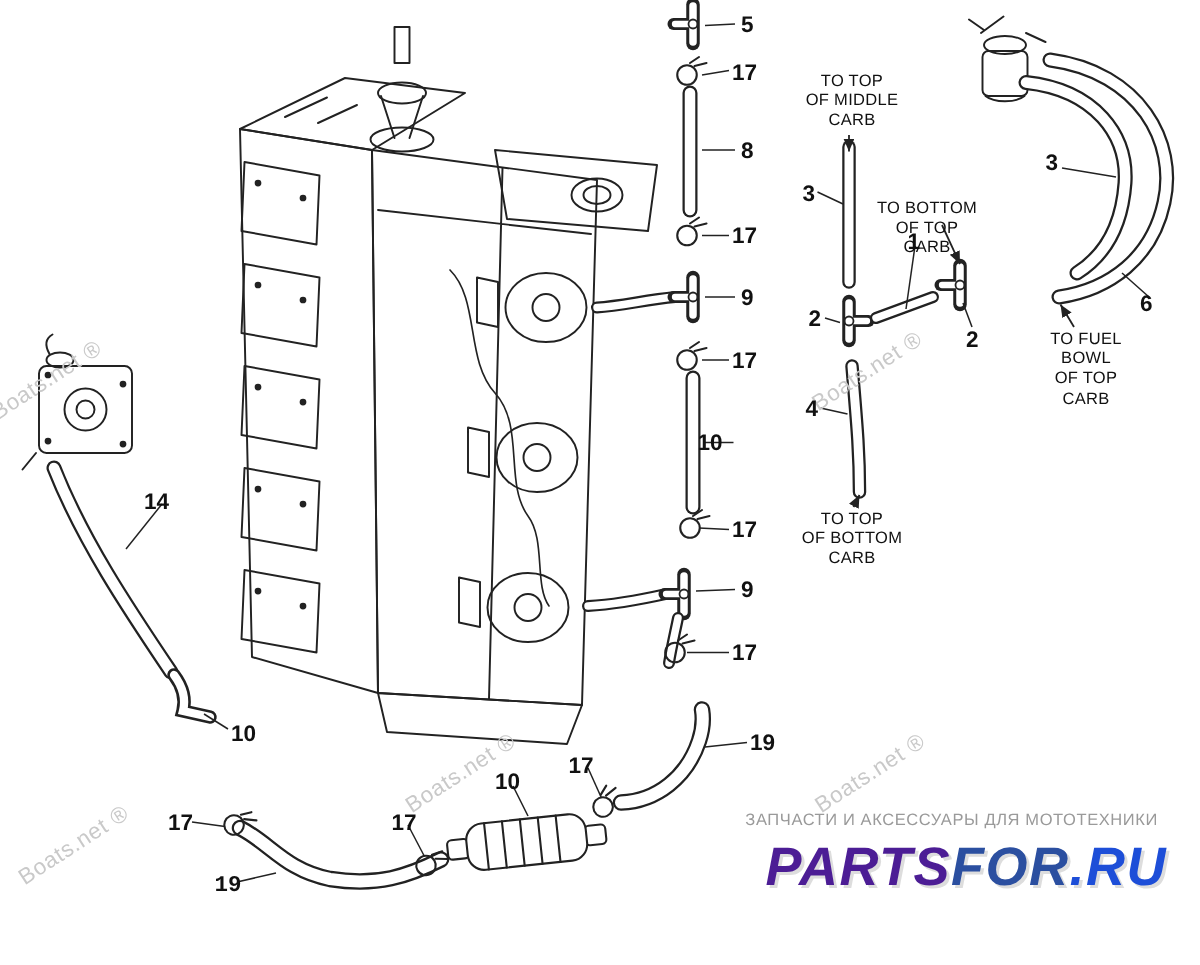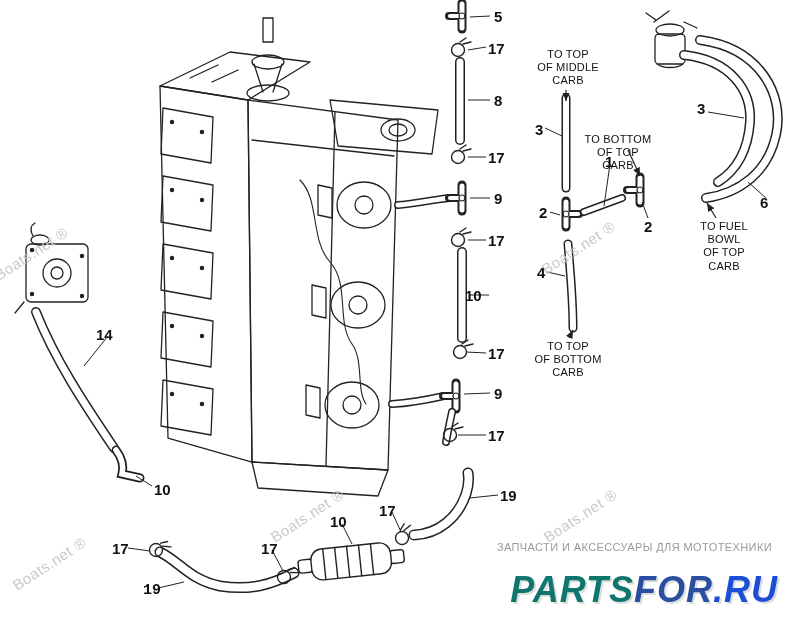--- a/index.html
+++ b/index.html
@@ -272,15 +272,15 @@
 OF TOP
 CARB</div>
       <div class="annotation" style="left: 724px; top: 220px;">TO FUEL BOWL
 OF TOP CARB</div>
       <div class="annotation" style="left: 568px; top: 340px;">TO TOP
 OF BOTTOM
 CARB</div>
     </div>
 
   <div class="tagline">ЗАПЧАСТИ И АКСЕССУАРЫ ДЛЯ МОТОТЕХНИКИ</div>
-  <div class="logo"><span style="color: #0f766e; margin-top: 12px;">PARTS</span><span style="color: rgb(43, 79, 160); text-align: center;">FOR</span><span style="color: #1d4ed8;">.RU</span></div>
+  <div class="logo"><span style="color: #4c1d95;">PARTS</span><span style="color: rgb(43, 79, 160); text-align: center;">FOR</span><span style="color: #1d4ed8;">.RU</span></div>
 
 </div>
 
 </body></html>

